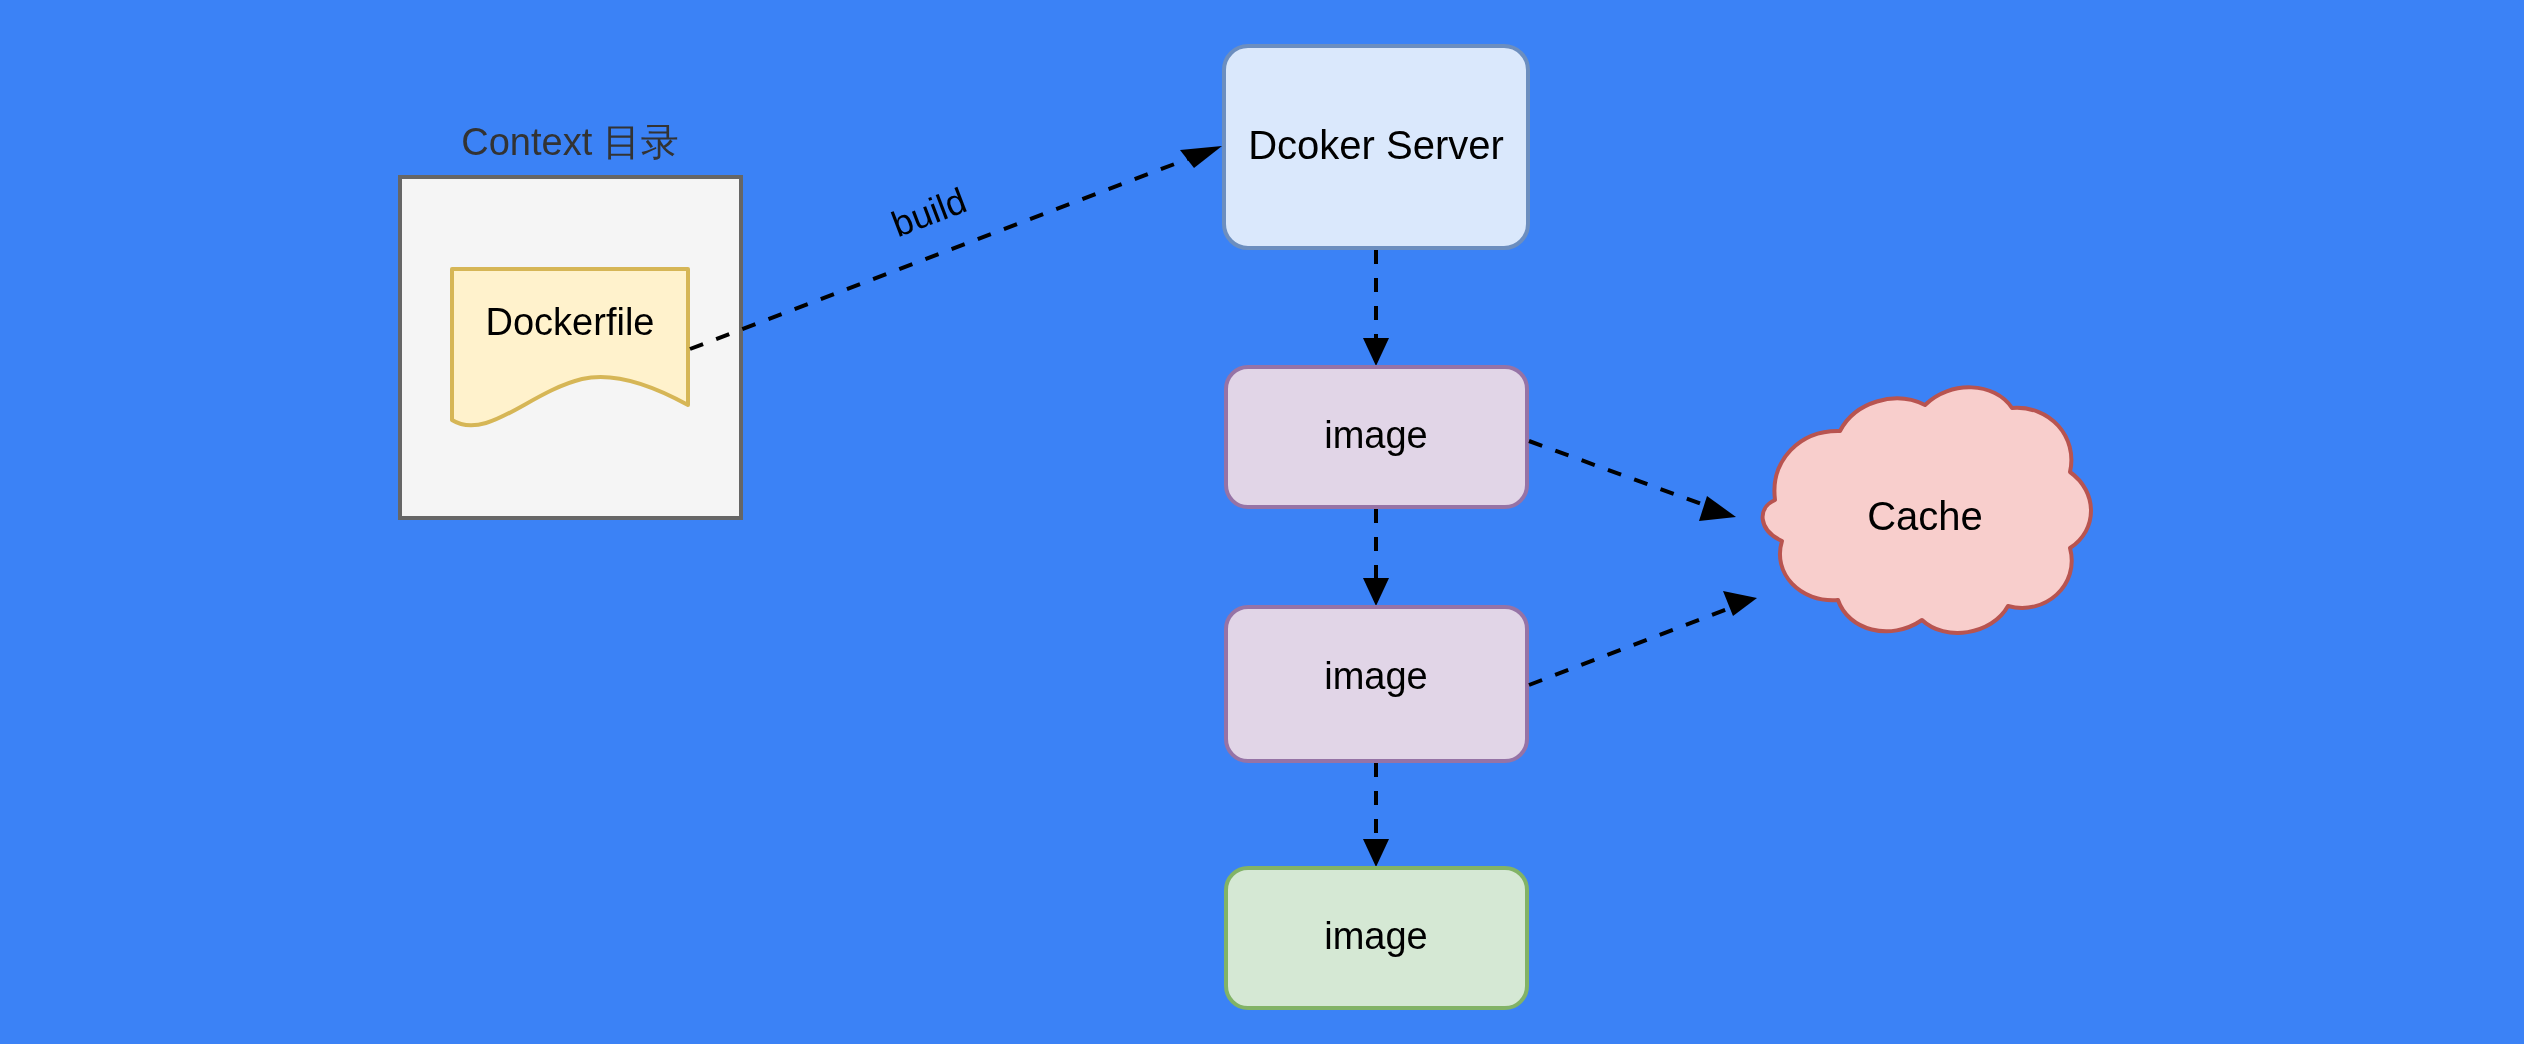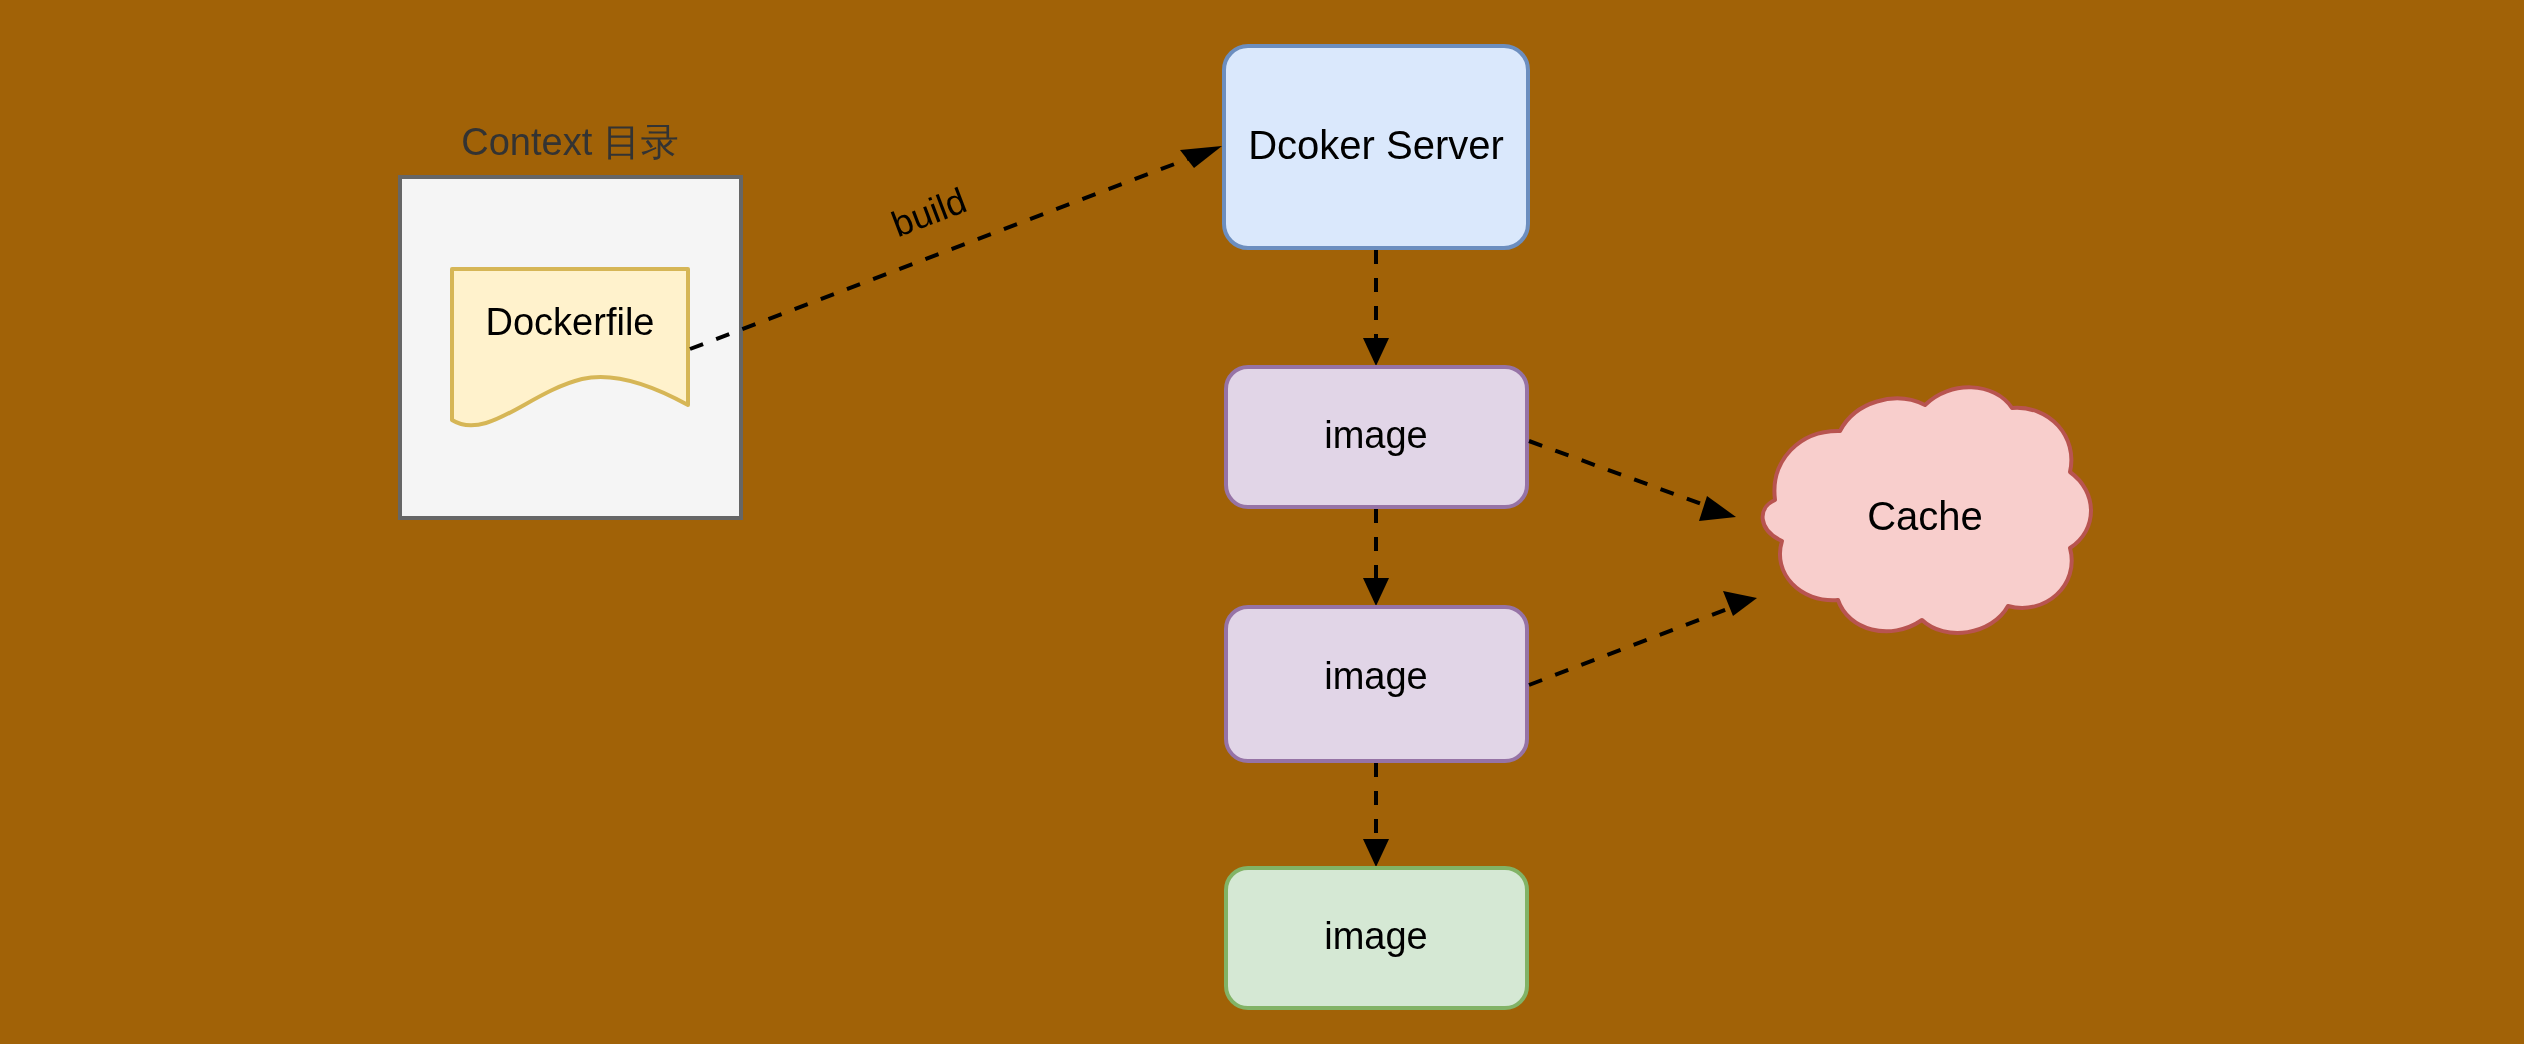--- a/index.html
+++ b/index.html
@@ -11,21 +11,21 @@
   body {
     width: 2524px;
     height: 1044px;
     font-family: "Liberation Sans", sans-serif;
     overflow: hidden;
   }
   #diagram-root {
     position: relative;
     width: 2524px;
     height: 1044px;
-    background: #a16207;
+    background: #3b82f6;
   }
   svg.diagram {
     display: block;
     width: 2524px;
     height: 1044px;
   }
   .node-label {
     font-family: "Liberation Sans", sans-serif;
     font-size: 38px;
     fill: #000000;

